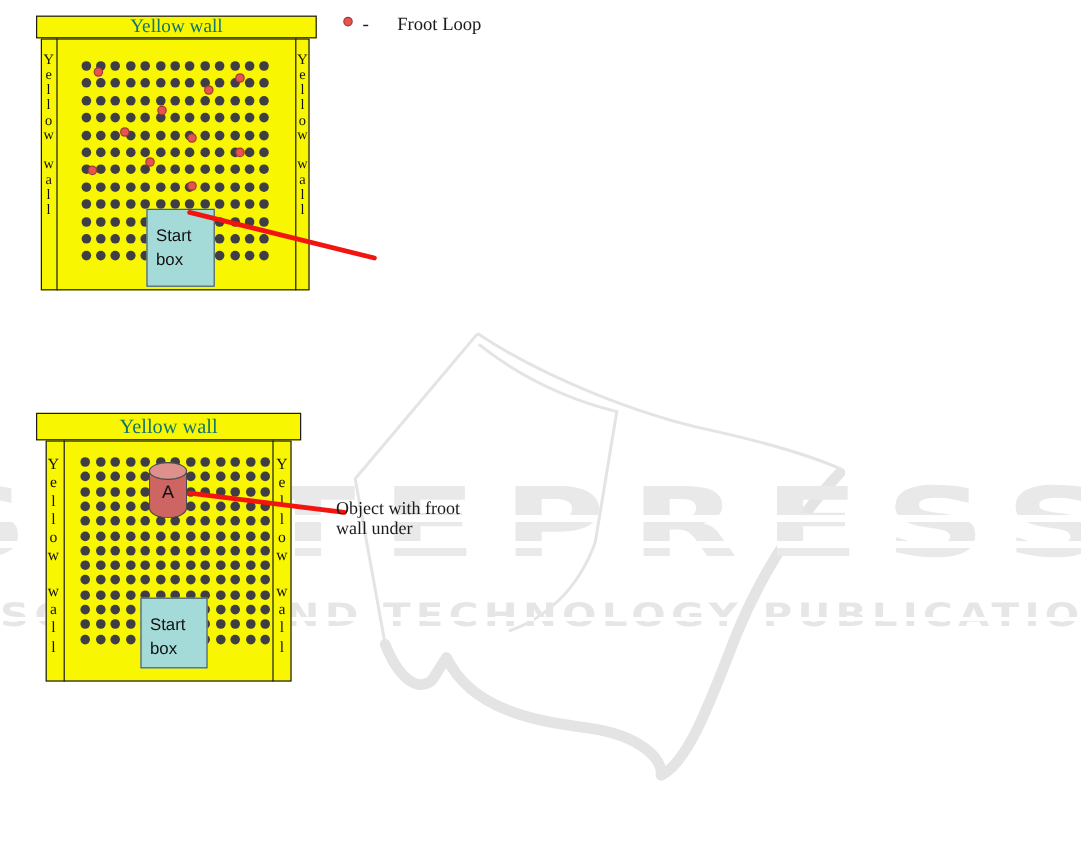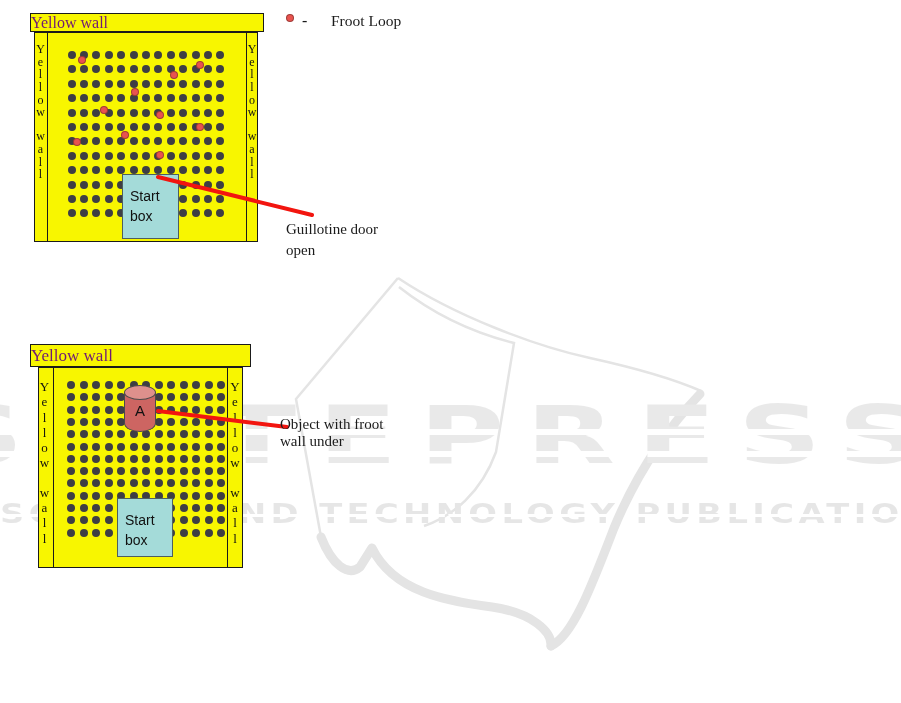--- a/index.html
+++ b/index.html
@@ -27,21 +27,21 @@
   #wm-tagline{left:0;top:500px;font-size:27px;line-height:1;letter-spacing:3.5px;
            transform:scaleX(1.25);transform-origin:0 0;
            background-image:linear-gradient(to bottom,#e6e6e6 0%,#e6e6e6 52%,#ffffff 52%,#ffffff 64%,
              #e6e6e6 64%,#e6e6e6 100%);}
   @supports not ((-webkit-background-clip:text) or (background-clip:text)){
     .wm-text{color:#e9e9e9 !important;background:none !important;}
   }
 
   
   .wall-rect{position:absolute;background:#f8f600;border:1px solid #1b1b1b;}
-  .arena-header{text-align:left;color:#701a75;}
+  .arena-header{text-align:center;color:#0f766e;}
   #header1{left:30px;top:13px;width:234px;height:19px;font-size:16px;line-height:18px;}
   #body1{left:34px;top:32px;width:224px;height:210px;}
   #header2{left:30px;top:344px;width:221px;height:23px;font-size:17px;line-height:22px;}
   #body2{left:38px;top:367px;width:205px;height:201px;}
   .wall-line{position:absolute;width:1px;background:#1b1b1b;}
   #wl1a{left:47px;top:32px;height:210px;}  #wl1b{left:246px;top:32px;height:210px;}
   #wl2a{left:53px;top:367px;height:201px;} #wl2b{left:227px;top:367px;height:201px;}
   .wall-col{position:absolute;width:14px;text-align:center;color:#111;
             font-family:"Liberation Serif",serif;}
 
@@ -514,22 +514,18 @@
   <svg id="ptr-layer" class="layer" width="901" height="703" viewBox="0 0 901 703">
     <line id="ptr-line-1" stroke="#f2150f" stroke-width="4" stroke-linecap="round" x1="158" y1="177" x2="312" y2="215"></line>
     <line id="ptr-line-2" stroke="#f2150f" stroke-width="4" stroke-linecap="round" x1="158" y1="411" x2="287" y2="427"></line>
   </svg>
 
   <div id="txt-layer" class="layer">
     <div id="legend-loop" class="loop"></div>
     <div id="legend-dash">-</div>
     <div id="legend-label">Froot Loop</div>
 
-    <div id="annotation-1" class="annotation">
-      <div>Guillotine door</div>
-      <div>open</div>
-    </div>
     <div id="annotation-2" class="annotation">
       <div>Object with froot</div>
       <div>wall under</div>
     </div>
   </div>
 </div>
 
 </body></html>

